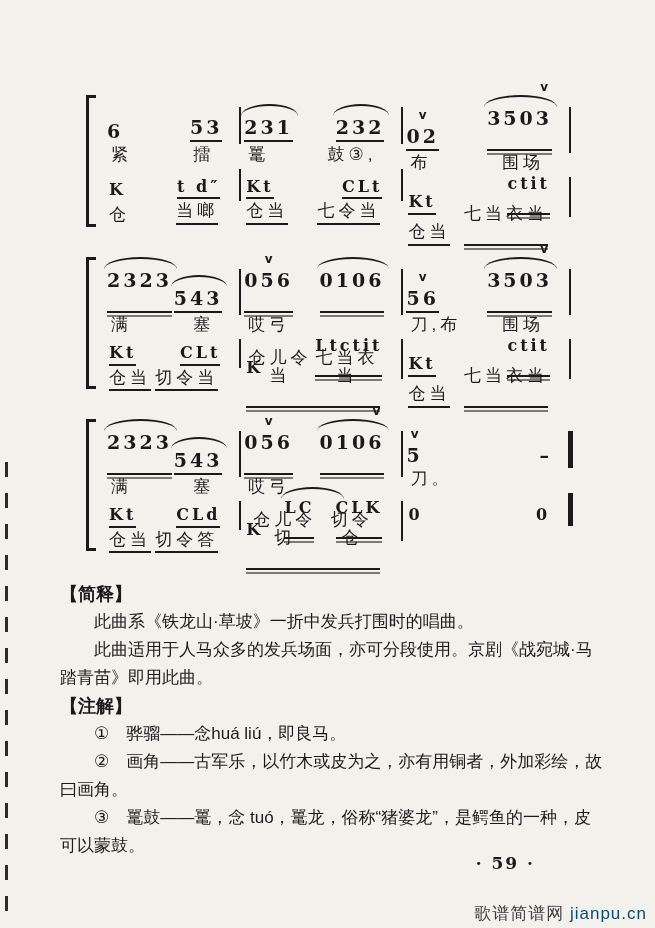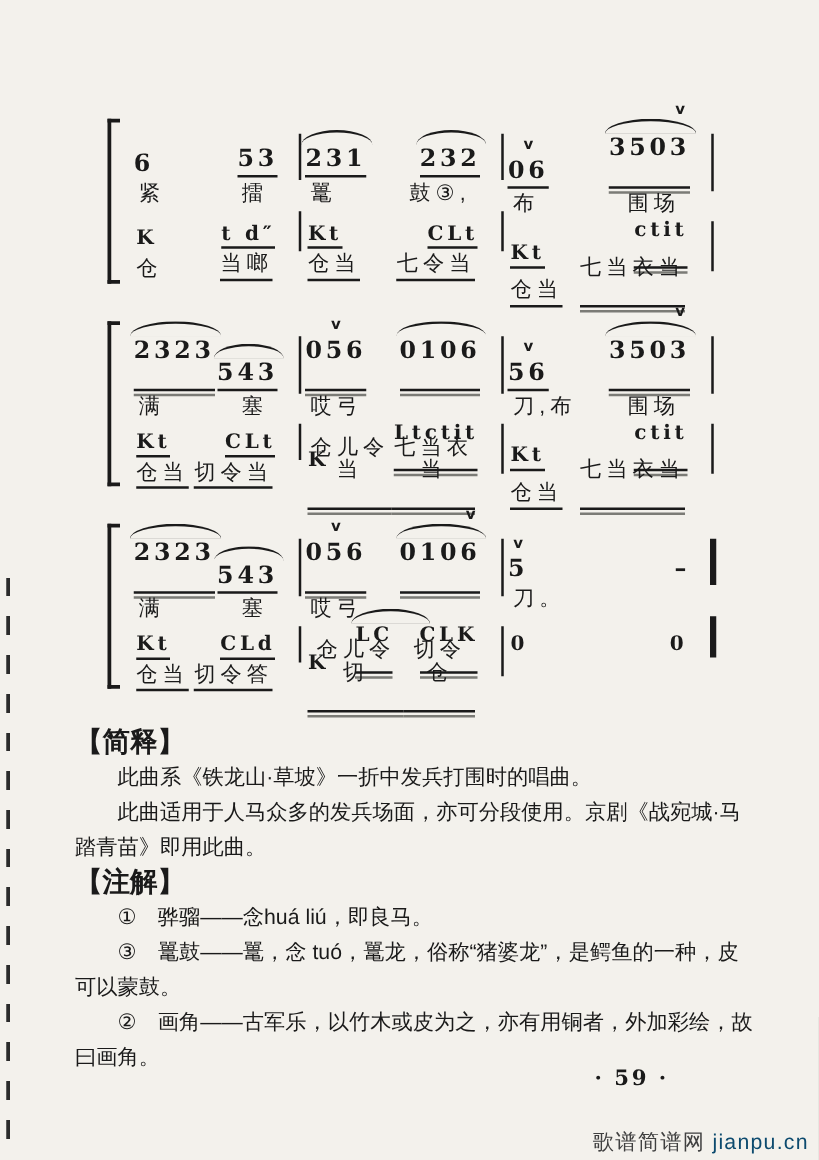--- a/index.html
+++ b/index.html
@@ -43,21 +43,21 @@
       font-size:12px;font-weight:bold;font-style:normal;font-family:"DejaVu Sans",sans-serif;}
   .g.hasarc .bv{top:-27px;left:auto;right:4px;transform:none;}
 
   .bar{position:absolute;right:-1px;width:2px;background:#1a1a1a;}
   .num .bar{top:12px;bottom:0;}
   .let .bar{top:2px;bottom:0;}
   .final .bar{width:5px;right:-3px;}
 
   
   .notes{position:absolute;left:60px;top:580px;width:546px;font-size:17px;line-height:28px;}
-  .notes h3{margin:0;font-size:22px;font-weight:bold;line-height:28px;}
+  .notes h3{margin:0;font-size:18px;font-weight:bold;line-height:28px;}
   .notes p{margin:0;text-indent:2em;}
 
   .pagenum{position:absolute;top:853px;left:425px;width:110px;text-align:right;
            font-size:17px;font-weight:bold;letter-spacing:2px;font-family:"DejaVu Serif",serif;}
   .watermark{position:absolute;top:902px;right:8px;font-size:17px;letter-spacing:1px;}
   .wm-gray{color:#404040;} .wm-red{color:#0c4a6e;}
 </style>
 </head>
 <body>
 
@@ -107,21 +107,21 @@
             <i class="bar"></i>
           </div>
           <div class="row syl">
             <span class="g u1"><em class="gt">仓当</em></span>
             <span class="g u1"><em class="gt">七令当</em></span>
           </div>
         </div>
 
         <div class="measure mw2">
           <div class="row num">
-            <span class="g u1"><b class="bv">v</b><em class="gt">06</em></span>
+            <span class="g u1"><b class="bv">v</b><em class="gt">02</em></span>
             <span class="g u2 hasarc"><i class="arc-line"></i><b class="bv">v</b><em class="gt">3503</em></span>
             <i class="bar"></i>
           </div>
           <div class="row lyr">
             <span class="g"><em class="gt">布</em></span>
             <span class="g"><em class="gt">围场</em></span>
           </div>
           <div class="row let">
             <span class="g u1"><em class="gt">Kt</em></span>
             <span class="g u2"><em class="gt">ctit</em></span>
@@ -277,22 +277,22 @@
       </div>
     </section>
   </div>
 
   <div class="notes">
     <h3>【简释】</h3>
     <p>此曲系《铁龙山·草坡》一折中发兵打围时的唱曲。</p>
     <p>此曲适用于人马众多的发兵场面，亦可分段使用。京剧《战宛城·马踏青苗》即用此曲。</p>
     <h3>【注解】</h3>
     <p>①　骅骝——念huá liú，即良马。</p>
+    <p>②　画角——古军乐，以竹木或皮为之，亦有用铜者，外加彩绘，故曰画角。</p>
     <p>③　鼍鼓——鼍，念 tuó，鼍龙，俗称“猪婆龙”，是鳄鱼的一种，皮可以蒙鼓。</p>
-    <p>②　画角——古军乐，以竹木或皮为之，亦有用铜者，外加彩绘，故曰画角。</p>
   </div>
 
   <div class="pagenum">· 59 ·</div>
 
   <div class="watermark">
     <span class="wm-gray">歌谱简谱网</span>
     <span class="wm-red">jianpu.cn</span>
   </div>
 </div>
 

